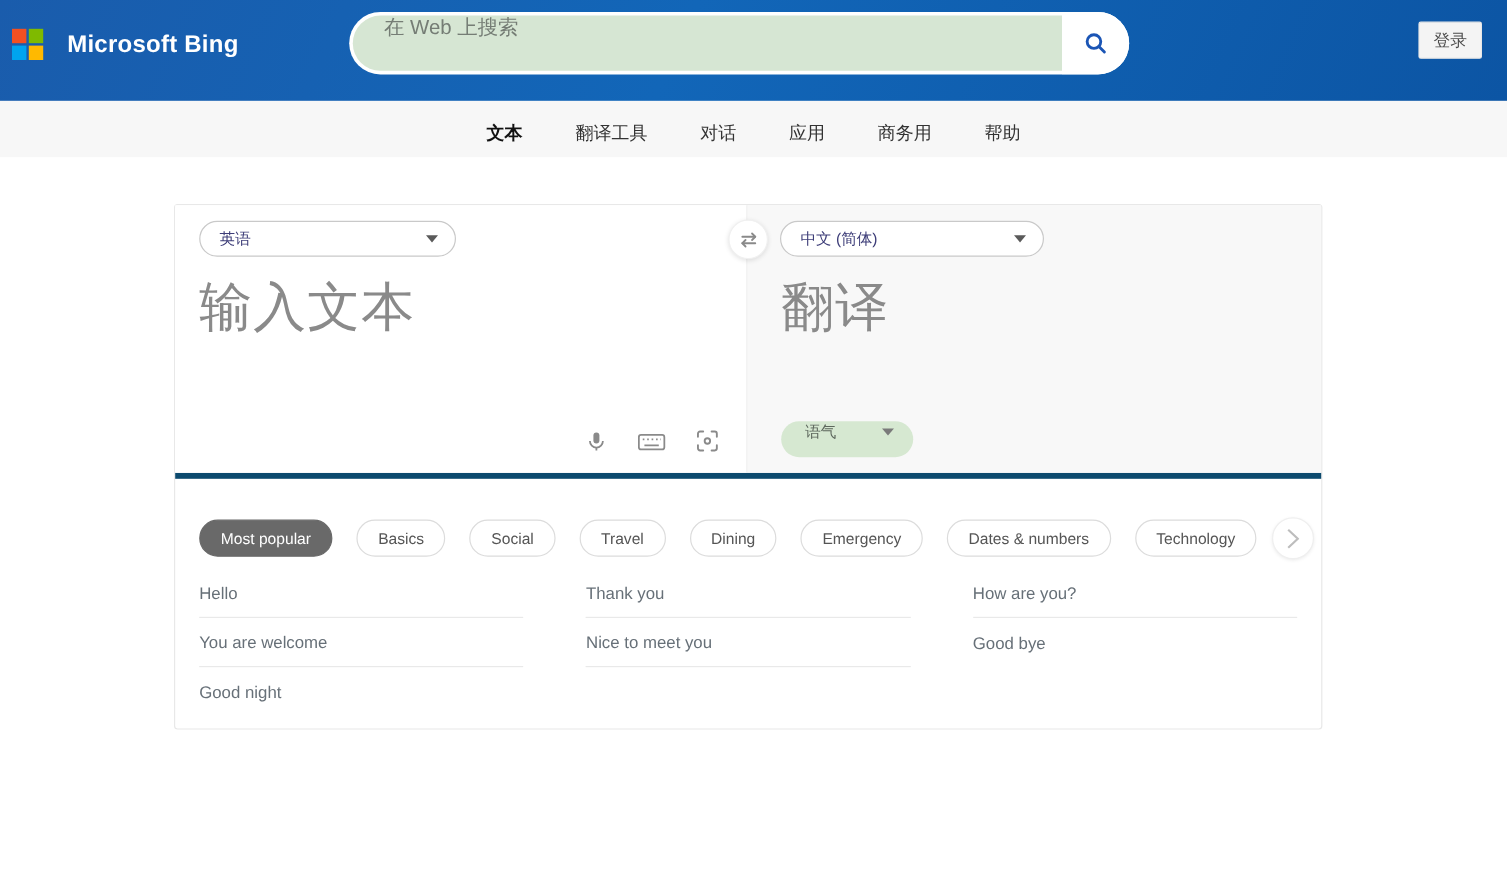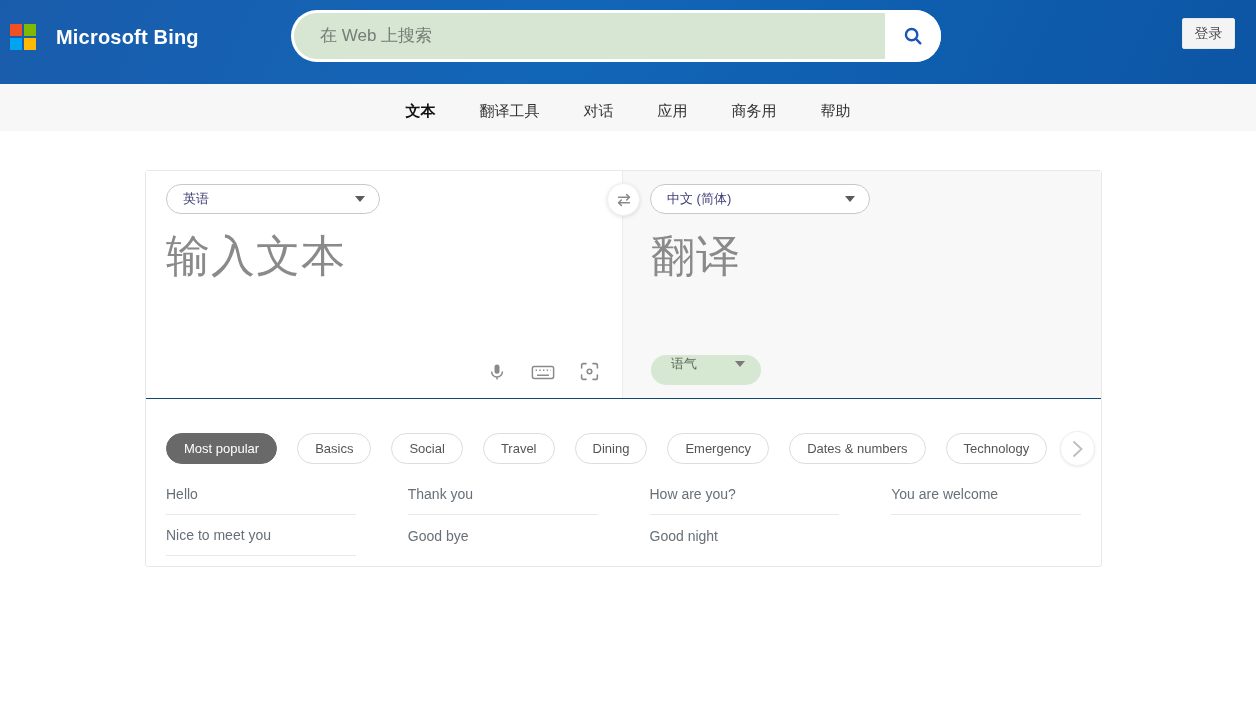--- a/index.html
+++ b/index.html
@@ -10,41 +10,41 @@
   .header { position:relative; height:84px;
     background:linear-gradient(115deg,#1a5cac 0%,#1266b8 45%,#0c55a4 100%); }
   .brand { position:absolute; left:10px; top:24px; display:flex; align-items:center; gap:19px; cursor:pointer; }
   .mslogo { width:27px; height:27px; display:grid; grid-template-columns:12px 12px; grid-template-rows:12px 12px; gap:2px; }
   .mslogo span { display:block; }
   .brand-name { color:#fff; font-size:20px; font-weight:600; letter-spacing:.2px; }
 
   .searchbar { position:absolute; left:291px; top:10px; width:650px; height:52px;
     background:#fff; border-radius:27px; display:flex; overflow:hidden; }
   .search-field { flex:1; margin:3px 0 3px 3px; background:#d6e6d3; border-radius:24px 0 0 24px;
-    display:flex; align-items:center; padding-left:26px; }
+    display:flex; align-items:flex-start; padding-left:26px; }
   .search-field input { width:100%; border:none; outline:none; background:transparent;
     font-size:17px; color:#333; font-family:inherit; }
   .search-field input::placeholder { color:#757d75; opacity:1; }
   .search-btn { width:56px; background:#fff; border:none; display:flex; align-items:center;
     justify-content:center; cursor:pointer; }
 
   .signin-btn { position:absolute; right:21px; top:18px; width:53px; height:31px;
     background:#f4f4f4; border:1px solid #e7e7e7; border-radius:2px; font-size:14px;
     color:#4a4a4a; cursor:pointer; font-family:inherit; }
 
   
   .nav { height:47px; background:#f7f7f7; display:flex; align-items:center; justify-content:center; gap:44px; }
   .nav-tab { font-size:15px; color:#333; cursor:pointer;margin-top:7px; }
   .nav-tab.active { font-weight:700; color:#111; }
 
   
   .card { position:relative; width:957px; margin:39px 0 0 145px; border:1px solid #e8e8e8;
     border-radius:3px; background:#fff; }
 
-  .panes { display:flex; height:228px; border-bottom:1px solid #0c4a6e; }
+  .panes { display:flex; height:228px; border-bottom:5px solid #0c4a6e; }
   .pane-left { width:477px; position:relative; background:#fff; border-right:1px solid #ececec; }
   .pane-right { flex:1; position:relative; background:#f8f8f8; }
 
   .lang-pill { position:absolute; top:13px; height:30px; border:1px solid #c9c9c9; border-radius:16px;
     background:#fff; display:flex; align-items:center; justify-content:space-between;
     padding:0 14px 0 16px; font-size:13px; color:#3d3d78; cursor:pointer; }
   .pane-left .lang-pill { left:20px; width:214px; }
   .pane-right .lang-pill { left:27px; width:220px; }
   .caret { width:0; height:0; border-left:5px solid transparent; border-right:5px solid transparent;
     border-top:6px solid #5a5a5a; margin-left:10px; }
@@ -72,21 +72,21 @@
   .collapse-btn { background:none; border:none; cursor:pointer; padding:4px; display:flex; }
 
   .chips { margin-top:14px; display:flex; gap:20px; align-items:center; position:relative; }
   .chip { height:31px; padding:0 17px; border:1px solid #dcdcdc; border-radius:16px; background:#fff;
     font-size:13px; color:#555; cursor:pointer; font-family:inherit; white-space:nowrap; }
   .chip.selected { background:#696969; border-color:#696969; color:#fff; }
   .chips-next { position:absolute; right:-14px; top:-2px; width:35px; height:35px; border-radius:50%;
     background:#fff; border:1px solid #efefef; box-shadow:0 1px 3px rgba(0,0,0,.08);
     display:flex; align-items:center; justify-content:center; cursor:pointer; }
 
-  .ph-grid { margin-top:10px; display:grid; grid-template-columns:1fr 1fr 1fr 1fr; column-gap:52px; }
+  .ph-grid { margin-top:10px; display:grid; grid-template-columns:1fr 1fr 1fr; column-gap:52px; }
   .ph-item { height:41px; display:flex; align-items:center; font-size:14px; color:#677078;
     border-bottom:1px solid #e9e9e9; cursor:pointer; }
   .ph-item.last { border-bottom:none; }
 </style>
 </head>
 <body>
 
 <div class="header">
   <div class="brand">
     <div class="mslogo">

